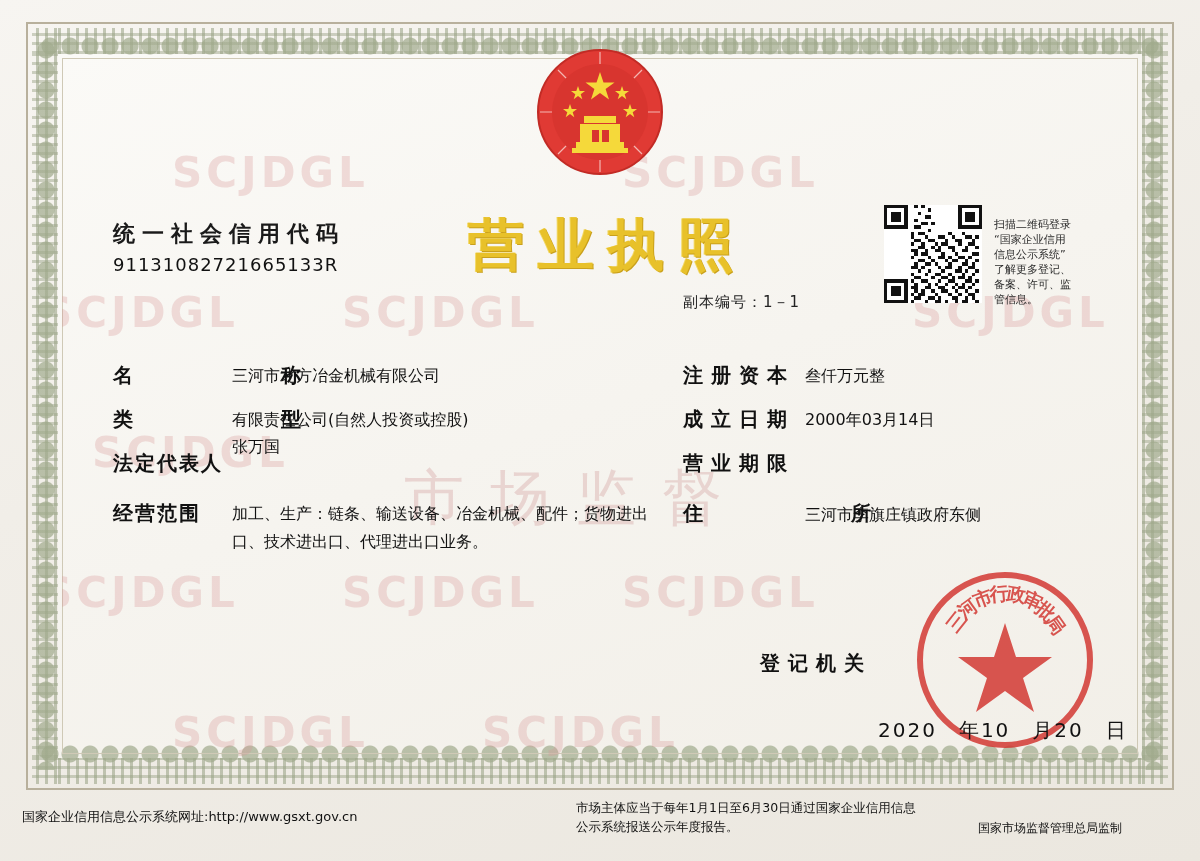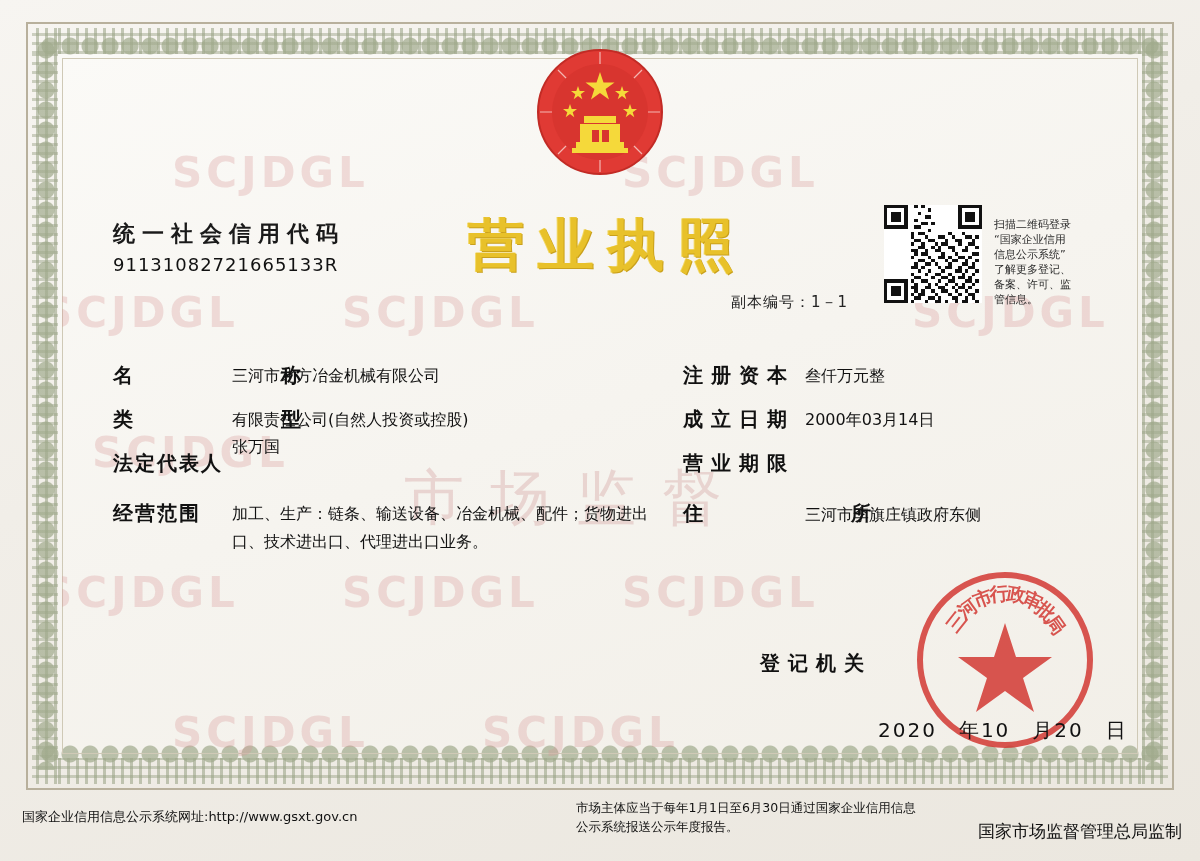--- a/index.html
+++ b/index.html
@@ -155,21 +155,20 @@
     font-size: 30px;
     letter-spacing: 8px;
     color: #3a3a3a;
   }
   .copy-no {
     position: absolute;
     left: 683px; top: 293px;
     font-size: 15px;
     color: #222;
     letter-spacing: 1px;
-    margin-left: 48px;
   }
 
   
   .qr {
     position: absolute;
     left: 884px; top: 205px;
     width: 98px; height: 98px;
     background: #fff;
   }
   .qr-note {
@@ -254,21 +253,21 @@
     position: absolute;
     left: 576px; top: 798px;
     width: 340px;
     font-size: 12.5px;
     line-height: 19px;
     color: #111;
   }
   .footer-right {
     position: absolute;
     left: 978px; top: 820px;
-    font-size: 17px;
+    font-size: 12px;
     color: #111;
   }
 </style>
 </head>
 <body>
 
 <div class="page">
 
   <div class="frame-outer"></div>
   <div class="frame-band"></div>

